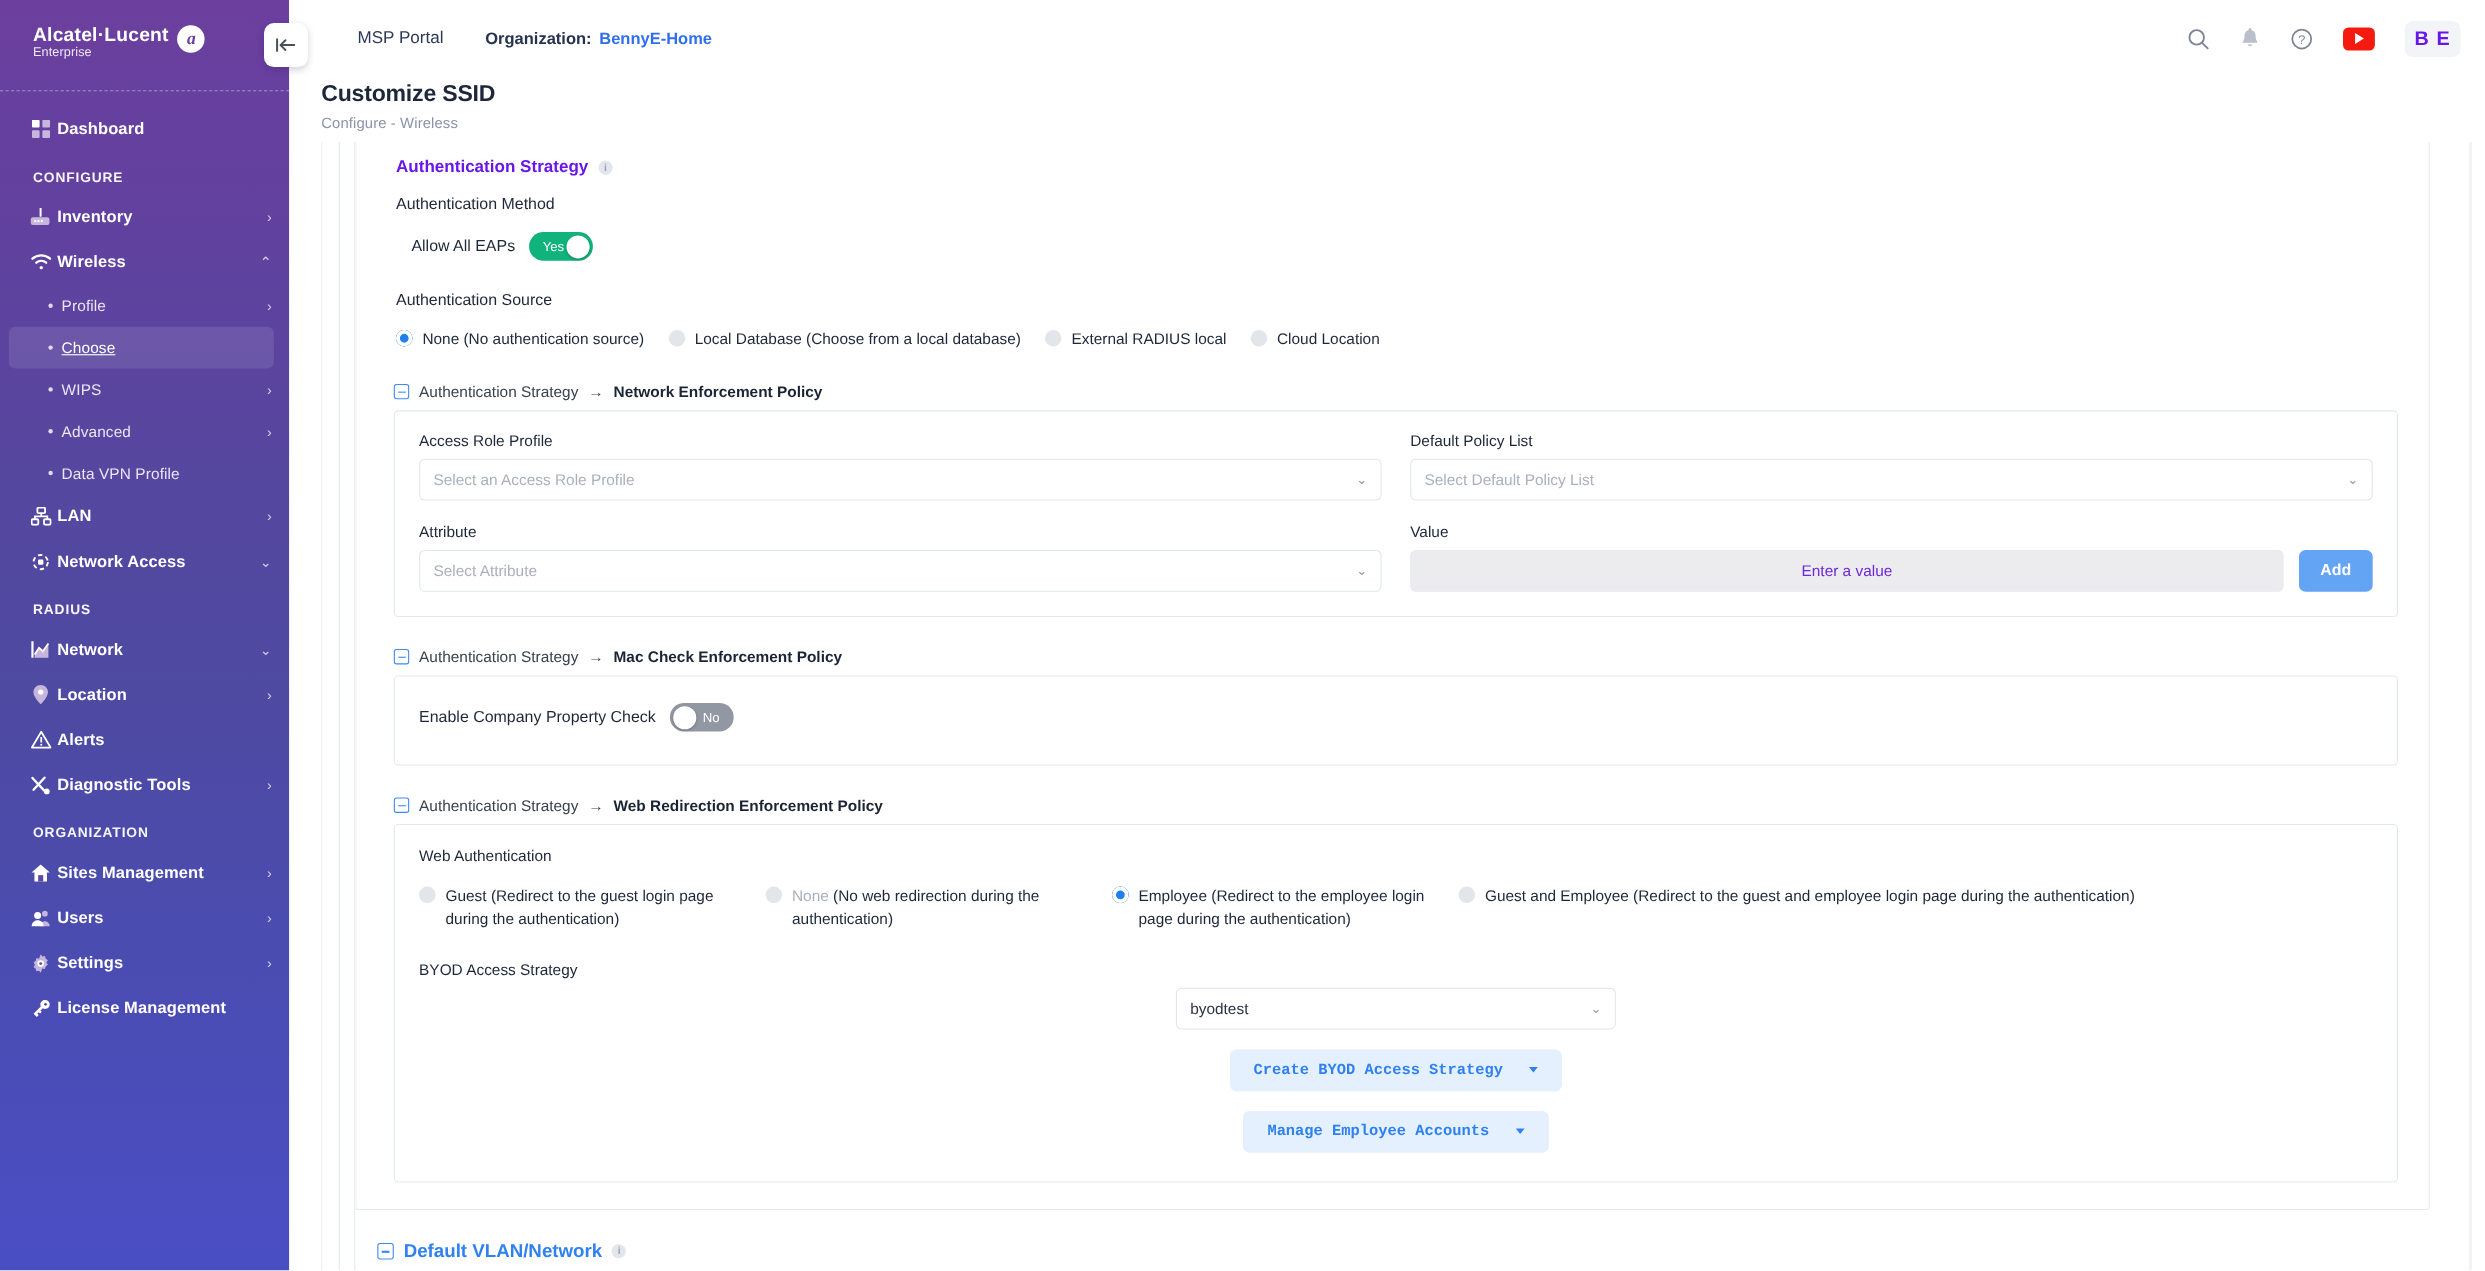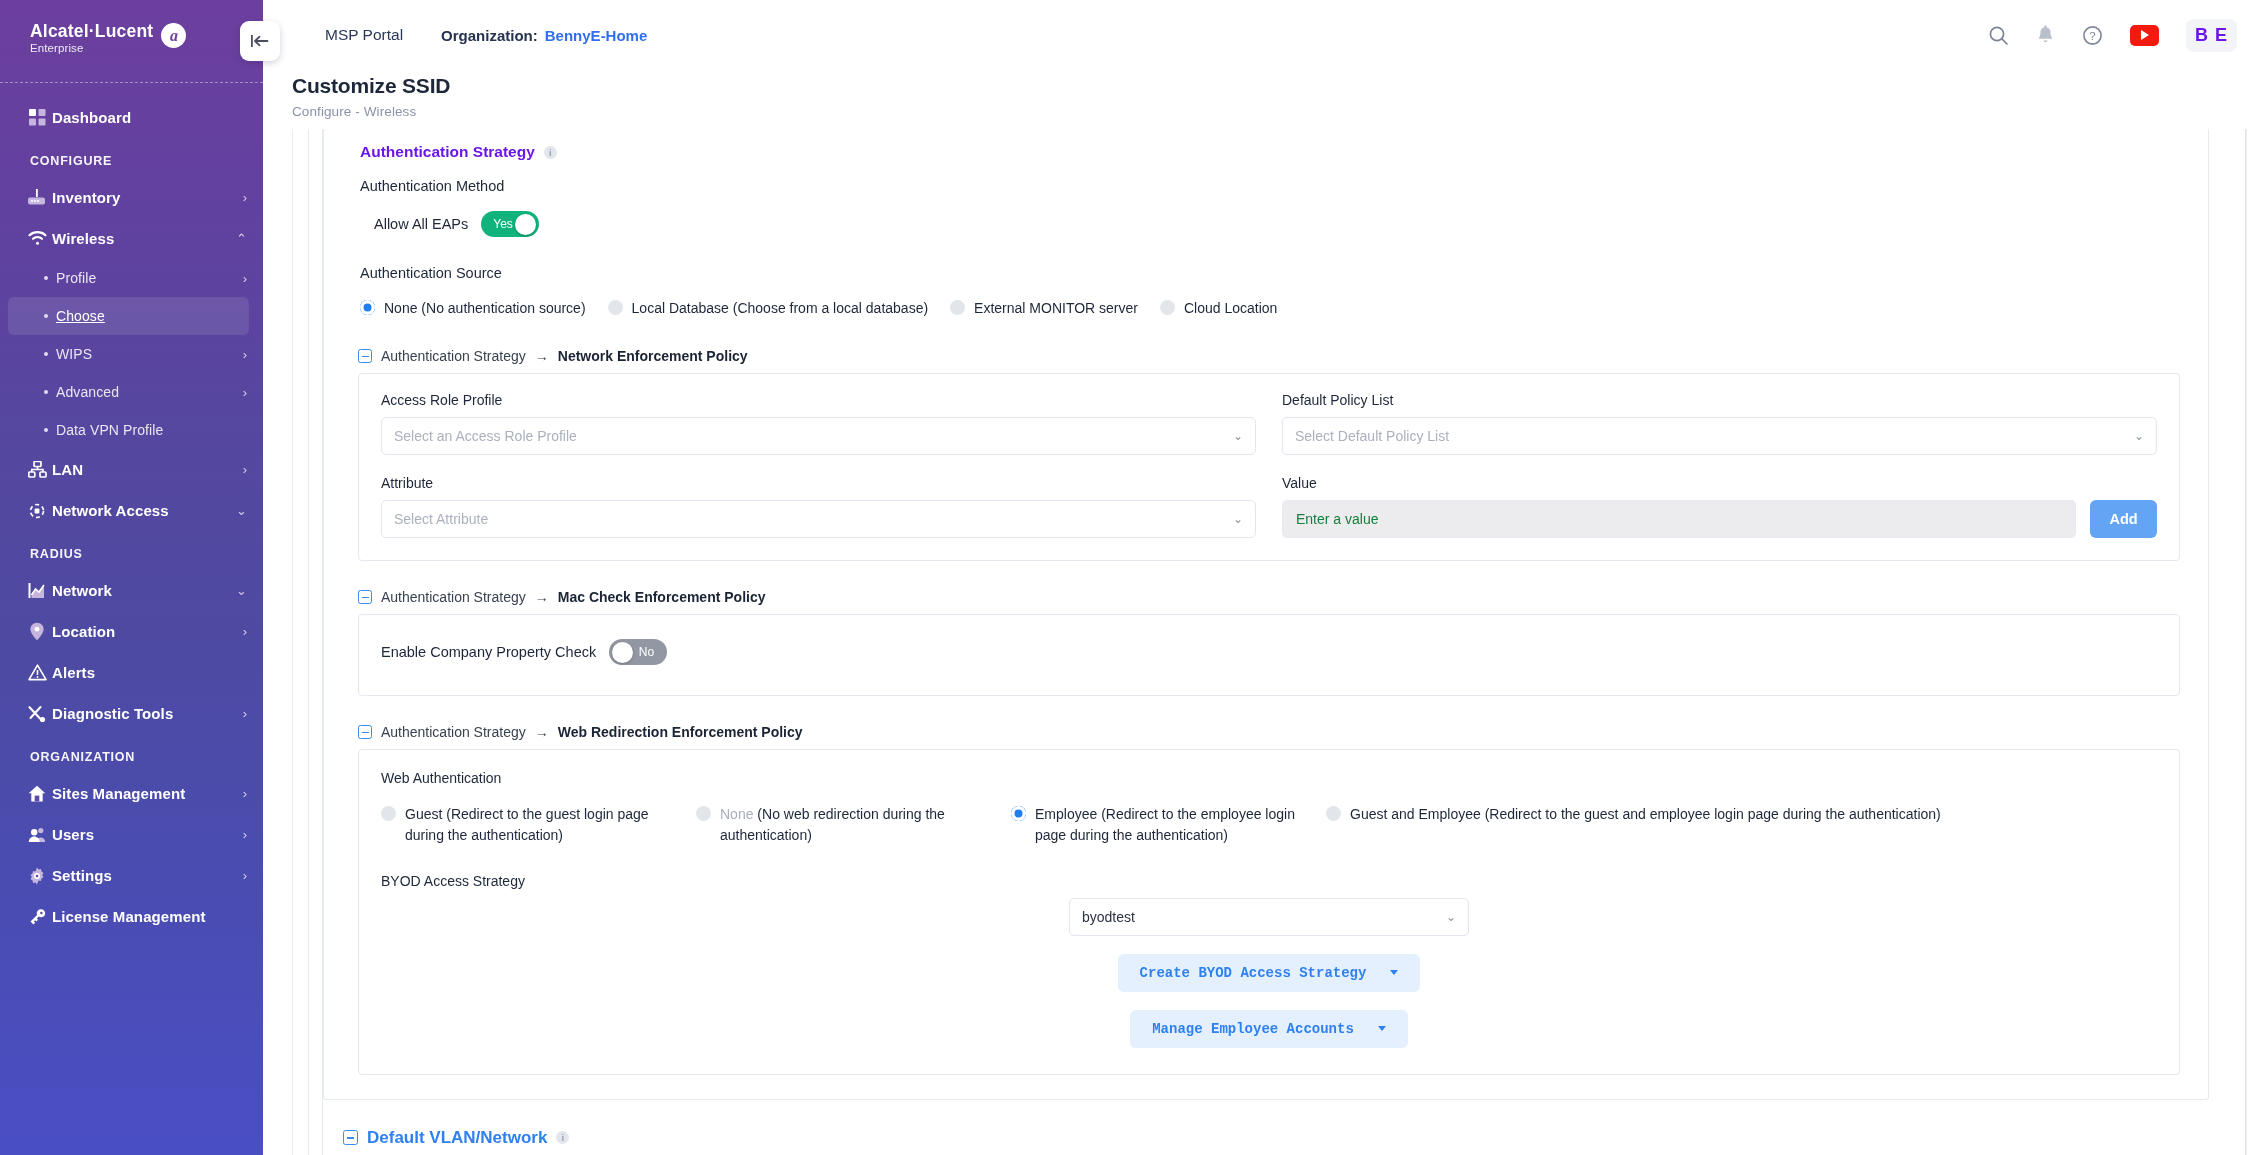--- a/index.html
+++ b/index.html
@@ -167,21 +167,21 @@
 
   .select {
     height: 38px; border: 1px solid #e2e6ee; border-radius: 5px; background: #fff;
     display: flex; align-items: center; padding: 0 12px; position: relative; cursor: pointer;
   }
   .select .ph { font-size: 14px; color: #aab0bd; }
   .select .val { font-size: 14px; color: #2b3243; }
   .select .cv { margin-left: auto; color: #8d95a5; font-size: 12px; line-height:1; }
   .input-ro {
     height: 38px; border: 1px solid #e7eaf0; border-radius: 5px; background: #ececef;
-    display: flex; align-items: center; padding: 0 13px; font-size: 14px; color: #15803d;
+    display: flex; align-items: center; padding: 0 13px; font-size: 14px; color: #6d28d9; justify-content: center;
   }
   .btn-add {
     height: 38px; min-width: 67px; background: #64a4f4; color: #fff; border: none; border-radius: 6px;
     font-size: 14.5px; font-weight: 700; font-family: inherit; cursor: pointer;
   }
   .btn-light {
     height: 38px; background: #e4f0fd; color: #2f80f0; border: none; border-radius: 6px;
     font-size: 14px; font-weight: 700; font-family: Liberation Mono, monospace; padding: 0 22px; cursor: pointer;
     display: flex; align-items: center; gap: 24px;
   }
@@ -485,21 +485,21 @@
                 <span class="r-txt"><span class="r-name">None</span>
                 <span class="r-desc">(No authentication source)</span></span>
               </label>
               <label class="radio-opt" style="margin-right:22px;">
                 <span class="rdo"></span>
                 <span class="r-txt"><span class="r-name">Local Database</span>
                 <span class="r-desc">(Choose from a local database)</span></span>
               </label>
               <label class="radio-opt" style="margin-right:22px;">
                 <span class="rdo"></span>
-                <span class="r-txt"><span class="r-name">External MONITOR server</span></span>
+                <span class="r-txt"><span class="r-name">External RADIUS local</span></span>
               </label>
               <label class="radio-opt">
                 <span class="rdo"></span>
                 <span class="r-txt"><span class="r-name">Cloud Location</span></span>
               </label>
             </div>
           </div>
 
           <div class="policy-hd" style="margin-top:30px;">
             <span class="minus-box"></span>

